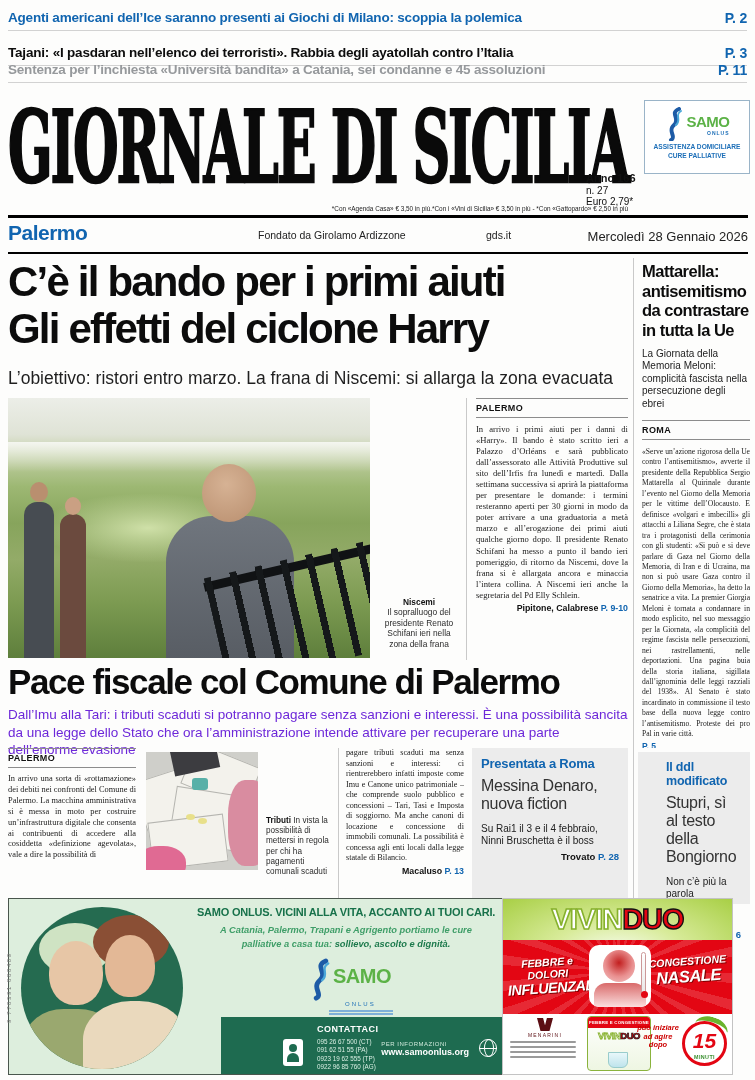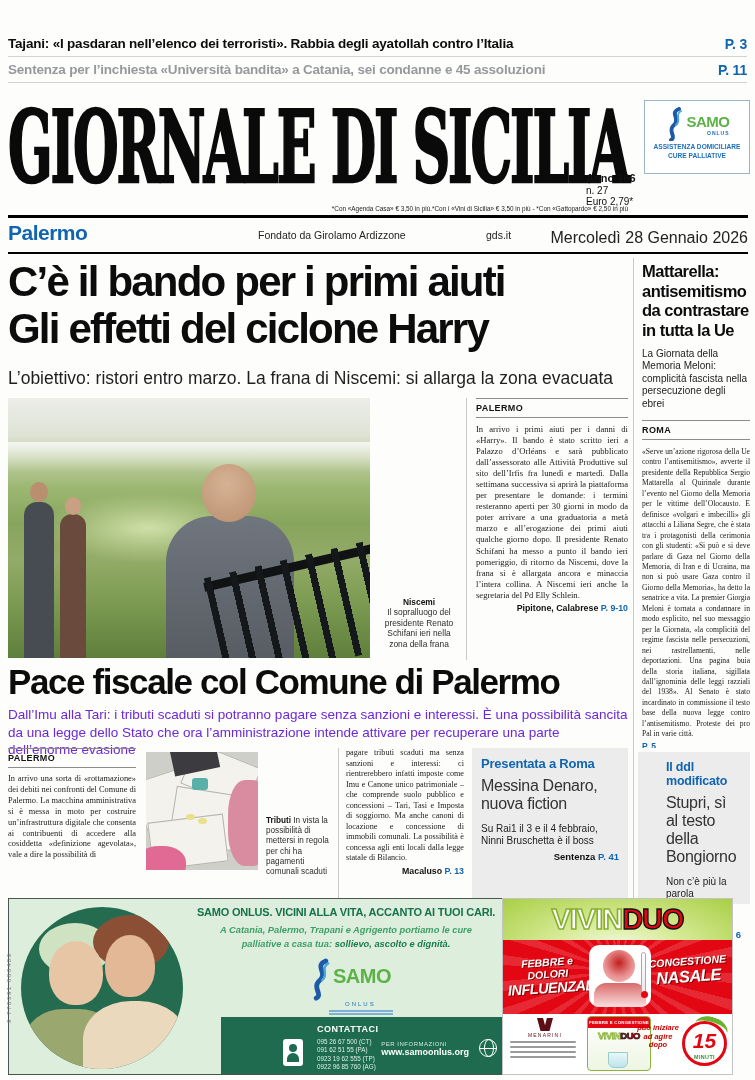--- a/index.html
+++ b/index.html
@@ -8,42 +8,42 @@
     position:relative; width:755px; height:1080px; margin:0 auto;
     background:#fdfdfc; overflow:hidden; color:#111;
     font-family:"Liberation Sans", sans-serif;
   }
   
   .teaser { position:absolute; left:8px; right:8px; height:26px;
     display:flex; justify-content:space-between; align-items:center;
     border-bottom:1px solid #d2d2d2; font-weight:bold; font-size:13.5px; letter-spacing:-0.2px; }
   .teaser .pg { color:#1165b0; font-size:14px; flex:0 0 auto; margin-left:10px; }
   .t1 { top:5px;  color:#1165b0; }
-  .t2 { top:31px; color:#0d0d0d;gap:31px; }
+  .t2 { top:40px; color:#0d0d0d;gap:31px; }
   .t3 { top:57px; color:#96999c; }
   
   .masthead-svg { position:absolute; left:8px; top:92px; }
   .mast-ad { position:absolute; left:644px; top:100px; width:106px; height:74px;
     background:#fff; border:1px solid #9ab4c8; text-align:center; padding-top:4px; }
   .mast-ad .logo-row { display:flex; align-items:center; justify-content:center; gap:2px; height:38px; }
   .samo-swirl { display:inline-block; }
   .mast-brand { color:#5cb247; font-weight:bold; font-size:15px; letter-spacing:-0.5px; }
   .mast-brand small { display:block; font-size:5px; color:#1d6fb8; letter-spacing:1px; text-align:right; }
   .mast-ad .l1, .mast-ad .l2 { color:#1d6fb8; font-weight:bold; font-size:6.6px; line-height:8.5px; }
   .anno-block { position:absolute; left:586px; top:173px; width:60px; font-size:10px; line-height:11.5px; color:#111; }
   .anno-block .a1 { font-weight:bold; font-size:11px; }
   .fineprint { position:absolute; right:127px; top:205px; font-size:6.4px; color:#222; }
   .rule-heavy { position:absolute; left:8px; right:7px; height:3px; background:#000; top:215px; }
   .rule-med   { position:absolute; left:8px; right:7px; height:2px; background:#000; top:252px; }
   
   .folio { position:absolute; left:8px; right:7px; top:219px; height:33px; }
   .folio .edition { position:absolute; left:0; top:2px; font-size:21px; font-weight:bold; color:#1165b0; letter-spacing:-0.5px; }
   .folio .founder { position:absolute; left:250px; top:10px; font-size:10.5px; color:#222; }
   .folio .site    { position:absolute; left:478px; top:10px; font-size:10.5px; color:#222; }
-  .folio .date    { position:absolute; right:0; top:10px; font-size:16px; color:#222; }
+  .folio .date    { position:absolute; right:0; top:10px; font-size:13px; color:#222; }
   
   .lead-h { position:absolute; left:8px; top:258px; width:628px; font-size:42px; line-height:47px;
     font-weight:bold; letter-spacing:-1.8px; color:#0c0c0c; }
   .lead-sub { position:absolute; left:8px; top:368px; width:628px; font-size:17.5px; color:#1f1f1f; }
   .photo { position:absolute; left:8px; top:398px; width:362px; height:260px; overflow:hidden;
     background:linear-gradient(180deg,#eceee8 0%,#dfe3d6 14%,#c2cfa6 22%,#9db873 34%,#87a45c 48%,#93ab68 62%,#7d9b52 78%,#5e7f3c 100%); }
   .ph-mist { position:absolute; left:0; right:0; top:44px; height:30px;
     background:linear-gradient(rgba(255,255,255,.75),rgba(255,255,255,0)); }
   .ph-patch { position:absolute; left:30px; top:95px; width:220px; height:70px; border-radius:50%;
     background:radial-gradient(ellipse,#cfe0a8 0%,rgba(207,224,168,0) 70%); }
@@ -191,20 +191,24 @@
   .minuti { position:absolute; left:0; right:0; bottom:3px; font-size:5.4px; font-weight:bold; color:#3a8f2f; letter-spacing:.4px; }
   
   .edge { position:absolute; left:-36px; top:975px; width:90px; transform:rotate(-90deg);
     font-size:6px; color:#777; letter-spacing:1.6px; }
 </style>
 </head>
 <body>
 
 <div class="page">
 
+  <div class="teaser t1">
+    <span>Agenti americani dell’Ice saranno presenti ai Giochi di Milano: scoppia la polemica</span>
+    <span class="pg">P. 2</span>
+  </div>
   <div class="teaser t2">
     <span>Tajani: «I pasdaran nell’elenco dei terroristi». Rabbia degli ayatollah contro l’Italia</span>
     <span class="pg">P. 3</span>
   </div>
   <div class="teaser t3">
     <span>Sentenza per l’inchiesta «Università bandita» a Catania, sei condanne e 45 assoluzioni</span>
     <span class="pg">P. 11</span>
   </div>
 
   <svg class="masthead-svg" width="624" height="112" viewBox="0 0 624 112">
@@ -322,22 +326,22 @@
       <span>Macaluso</span>
       <span class="pg-blue">P. 13</span>
     </div>
   </div>
 
   <div class="graybox box-fiction">
     <div class="kicker">Presentata a Roma</div>
     <div class="box-h">Messina Denaro, nuova fiction</div>
     <div class="box-sub">Su Rai1 il 3 e il 4 febbraio, Ninni Bruschetta è il boss</div>
     <div class="box-pg">
-      <span style="font-weight:bold;">Sentenza</span>
-      <span class="pg-blue">P. 41</span>
+      <span style="font-weight:bold;">Trovato</span>
+      <span class="pg-blue">P. 28</span>
     </div>
   </div>
 
   <div class="ad-samo">
     <div class="samo-circle">
       <div class="sc-scarf"></div>
       <div class="sc-hair2"></div>
       <div class="sc-b1"></div>
       <div class="sc-b2"></div>
       <div class="sc-f1"></div>

